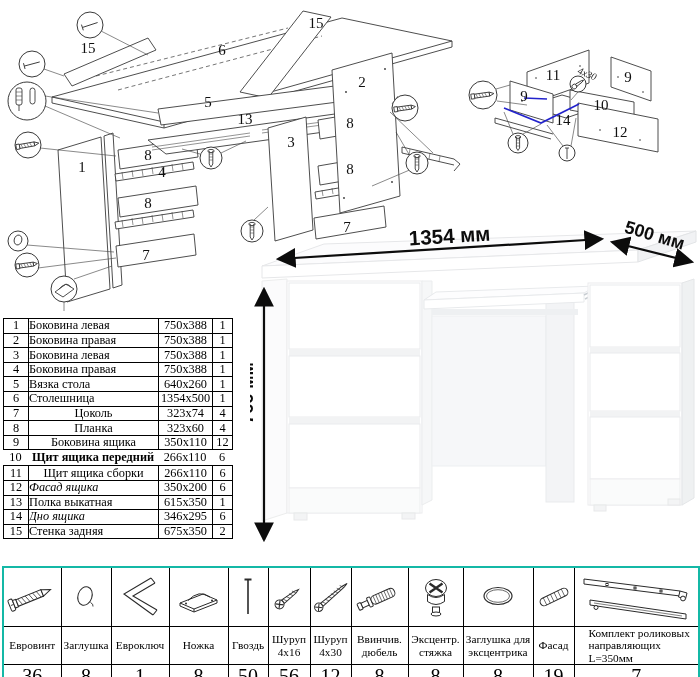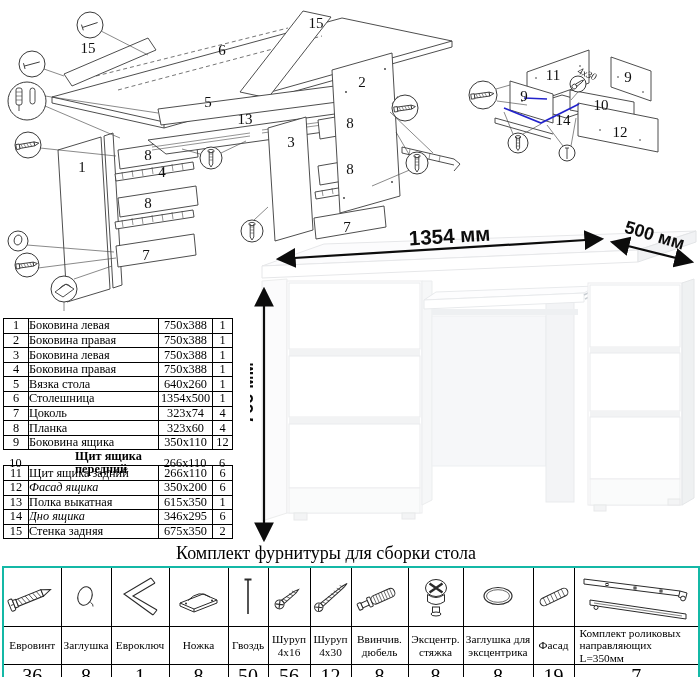--- a/index.html
+++ b/index.html
@@ -17,34 +17,34 @@
   .thin{stroke:#3a3a3a;stroke-width:.55;fill:none;}
   .leader{stroke:#4a4a4a;stroke-width:.65;fill:none;}
   .dash{stroke:#3a3a3a;stroke-width:.7;fill:none;stroke-dasharray:4 3;}
   .co{fill:#ffffff;stroke:#3a3a3a;stroke-width:1;}
   .hwico{stroke:#2a2a2a;fill:#ffffff;stroke-width:1;}
   
   .parts-wrap{position:absolute;left:3px;top:318px;width:230px;font-size:12.3px;line-height:1.05;}
   table.parts{border-collapse:collapse;width:229px;border:1.5px solid #000;table-layout:fixed;}
   .parts td{border:1px solid #000;height:13.6px;padding:0;white-space:nowrap;overflow:hidden;}
   .c-num,.c-size,.c-qty{text-align:center;}
-  .c-name{padding-left:4px;margin-left:43px;}
-  .i1{padding-left:7px;}
+  .c-name{padding-left:4px;}
+  .i1{padding-left:7px;text-align:center;}
   .i2{padding-left:12px;}
   .i3{padding-left:17px;font-style:italic;}
   .row10{display:grid;grid-template-columns:25px 130px 54px 20px;height:15px;align-items:center;}
   .row10 .c-name{padding-left:4px;font-weight:bold;}
   
   .hw-title{position:absolute;top:543px;left:0;width:652px;text-align:center;font-size:18px;}
   table.hw{position:absolute;left:2px;top:566px;width:696px;border-collapse:collapse;border:2px solid #14b8a6;table-layout:fixed;}
   .hw td{border:1.4px solid #000;text-align:center;padding:0;overflow:hidden;vertical-align:middle;}
   .hw .ic{height:58px;}
   .hw .ic svg{margin:0 auto;}
   .hw .nm{font-size:11.3px;line-height:1.1;height:27px;}
-  .hw .nm.left{text-align:left;padding-left:5px;}
+  .hw .nm.left{text-align:left;padding-left:14px;}
   .hw .qy{font-size:20px;height:20px;}
 </style>
 </head>
 <body>
 
 <div class="sheet">
 
   <svg class="xsvg" width="700" height="316" viewBox="0 0 700 316">
 
     <g>
@@ -401,21 +401,21 @@
     <table class="parts">
       <colgroup>
           <col style="width:25px">
           <col style="width:130px">
           <col style="width:54px">
           <col style="width:20px">
         </colgroup>
       <tbody>
         <tr>
             <td class="c-num">11</td>
-            <td class="c-name i1">Щит ящика задний</td>
+            <td class="c-name i1">Щит ящика сборки</td>
             <td class="c-size">266x110</td>
             <td class="c-qty">6</td>
           </tr>
         <tr>
             <td class="c-num">12</td>
             <td class="c-name i3">Фасад ящика</td>
             <td class="c-size">350x200</td>
             <td class="c-qty">6</td>
           </tr>
         <tr>
@@ -433,21 +433,20 @@
         <tr>
             <td class="c-num">15</td>
             <td class="c-name i2">Стенка задняя</td>
             <td class="c-size">675x350</td>
             <td class="c-qty">2</td>
           </tr>
       </tbody>
     </table>
   </div>
 
-  <div class="hw-title">Комплект фурнитуры для сборки стола</div>
 
   <table class="hw">
     <colgroup>
       <col style="width:58px">
         <col style="width:50px">
         <col style="width:58px">
         <col style="width:59px">
       <col style="width:40px">
         <col style="width:42px">
         <col style="width:41px">

